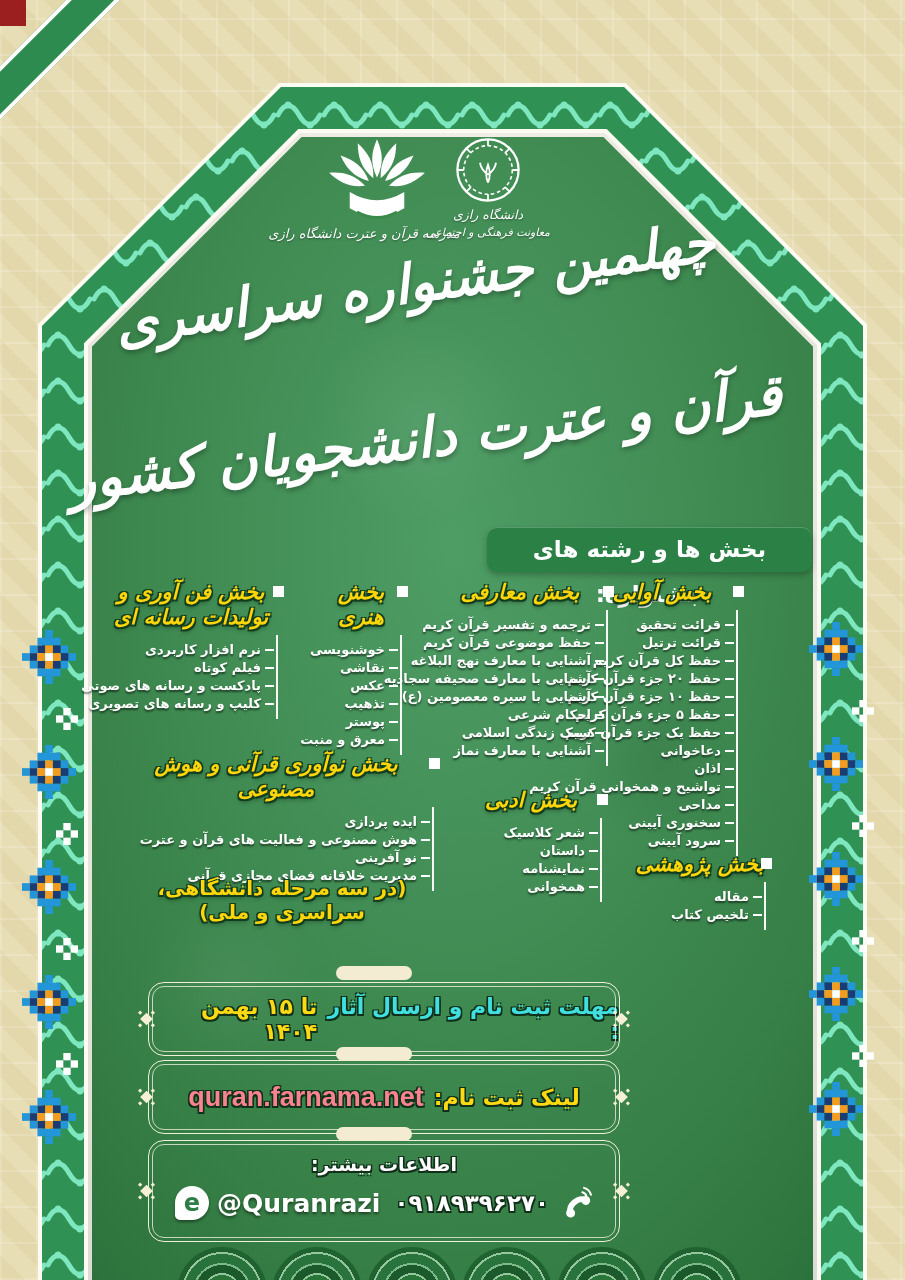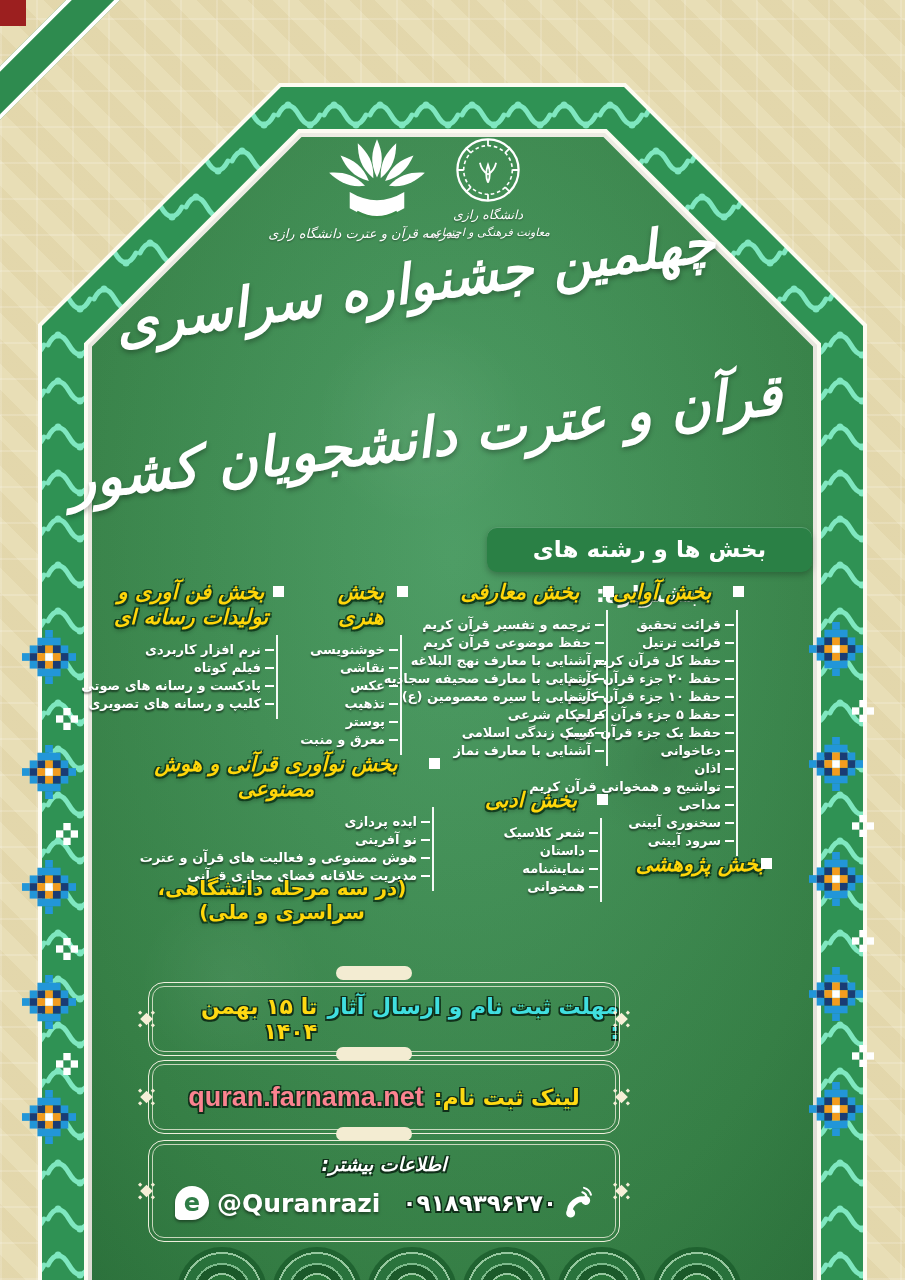--- a/index.html
+++ b/index.html
@@ -59,24 +59,24 @@
   .f-deadline{top:982px;height:72px;display:flex;align-items:center;justify-content:center;gap:10px;}
   .f-link{top:1060px;height:72px;display:flex;align-items:center;justify-content:center;gap:10px;}
   .f-info{top:1140px;height:100px;}
   .cyan{color:#40dfe0;font-weight:bold;font-size:22px;
     text-shadow:1.5px 1.5px 0 #10301a,-1.5px 1.5px 0 #10301a,1.5px -1.5px 0 #10301a,-1.5px -1.5px 0 #10301a;}
   .yellow{color:#ffd912;font-weight:bold;font-size:22px;
     text-shadow:1.5px 1.5px 0 #10301a,-1.5px 1.5px 0 #10301a,1.5px -1.5px 0 #10301a,-1.5px -1.5px 0 #10301a;}
   .linkbig{direction:ltr;unicode-bidi:isolate;color:#fb8390;font-weight:bold;font-size:27px;
     font-family:Liberation Sans, sans-serif;
     text-shadow:1.5px 1.5px 0 #10301a,-1.5px 1.5px 0 #10301a,1.5px -1.5px 0 #10301a,-1.5px -1.5px 0 #10301a;}
-  .info-heading{margin-top:12px;text-align:center;color:#fff;font-weight:bold;font-style:italic;font-size:19px;
+  .info-heading{margin-top:12px;text-align:center;color:#fff;font-weight:bold;font-size:19px;
     text-shadow:1.5px 1.5px 0 #10301a,-1.5px 1.5px 0 #10301a,1.5px -1.5px 0 #10301a,-1.5px -1.5px 0 #10301a;}
   .info-row{display:flex;align-items:center;justify-content:space-between;padding:10px 26px 0;}
-  .phone-group{display:flex;align-items:center;gap:0;text-align:right;}
+  .phone-group{display:flex;align-items:center;gap:8px;text-align:right;}
   .phone-number{color:#fff;font-weight:bold;font-size:23px;
     text-shadow:1.5px 1.5px 0 #10301a,-1.5px 1.5px 0 #10301a,1.5px -1.5px 0 #10301a,-1.5px -1.5px 0 #10301a;}
   .eitaa-group{display:flex;direction:ltr;align-items:center;gap:8px;}
   .eitaa{width:34px;height:34px;border-radius:50% 50% 50% 14%;background:#fff;display:flex;align-items:center;justify-content:center;
     color:#2e7d46;font-weight:bold;font-size:24px;line-height:1;box-shadow:0 2px 3px rgba(0,0,0,.4);}
   .handle{color:#fff;font-weight:600;font-size:25px;text-shadow:0 2px 3px rgba(0,0,0,.5);}
   
   .logo-caption{position:absolute;color:#fff;font-style:italic;text-align:center;z-index:6;
     text-shadow:0 1px 2px rgba(0,0,0,.4);}
   .cap-left{left:268px;top:226px;width:192px;font-size:13px;}
@@ -291,40 +291,44 @@
       <li>پادکست و رسانه های صوتی</li>
       <li>کلیپ و رسانه های تصویری</li>
     </ul>
   </div>
 
   <div class="sec sec-noavari">
     <div class="sec-head"><span class="sq"></span>
       <span class="sec-title">بخش نوآوری قرآنی و هوش مصنوعی</span></div>
     <ul class="sec-list">
       <li>ایده پردازی</li>
+      <li>هوش مصنوعی و فعالیت های قرآن و عترت</li>
       <li>نو آفرینی</li>
-      <li>هوش مصنوعی و فعالیت های قرآن و عترت</li>
       <li>مدیریت خلاقانه فضای مجازی قرآنی</li>
     </ul>
   </div>
 
   <div class="sec sec-adabi">
     <div class="sec-head"><span class="sq"></span>
       <span class="sec-title">بخش ادبی</span></div>
     <ul class="sec-list">
       <li>شعر کلاسیک</li>
       <li>داستان</li>
       <li>نمایشنامه</li>
       <li>همخوانی</li>
     </ul>
   </div>
 
   <div class="sec sec-pajooheshi">
     <div class="sec-head"><span class="sq"></span>
       <span class="sec-title">بخش پژوهشی</span></div>
+    <ul class="sec-list">
+      <li>مقاله</li>
+      <li>تلخیص کتاب</li>
+    </ul>
   </div>
 
   <div class="stage-note">(در سه مرحله دانشگاهی، سراسری و ملی)</div>
 
 
   <div class="frame f-deadline">
     <span class="knot kl"></span>
     <span class="cyan">مهلت ثبت نام و ارسال آثار :</span>
     <span class="yellow">تا ۱۵ بهمن ۱۴۰۴</span>
     <span class="knot kr"></span>

